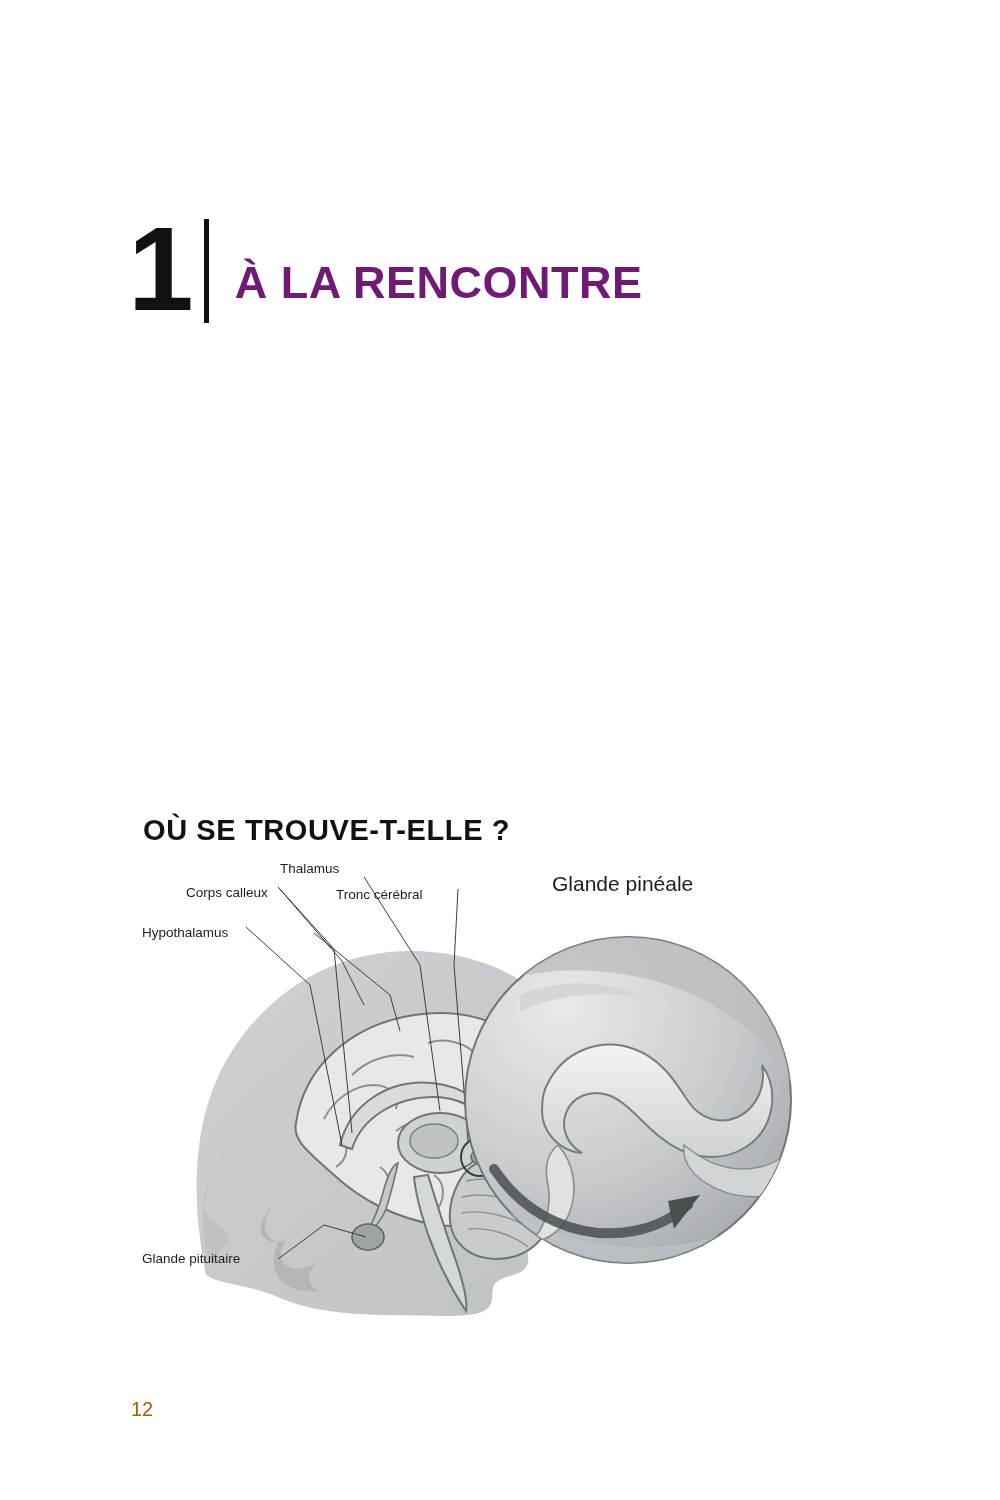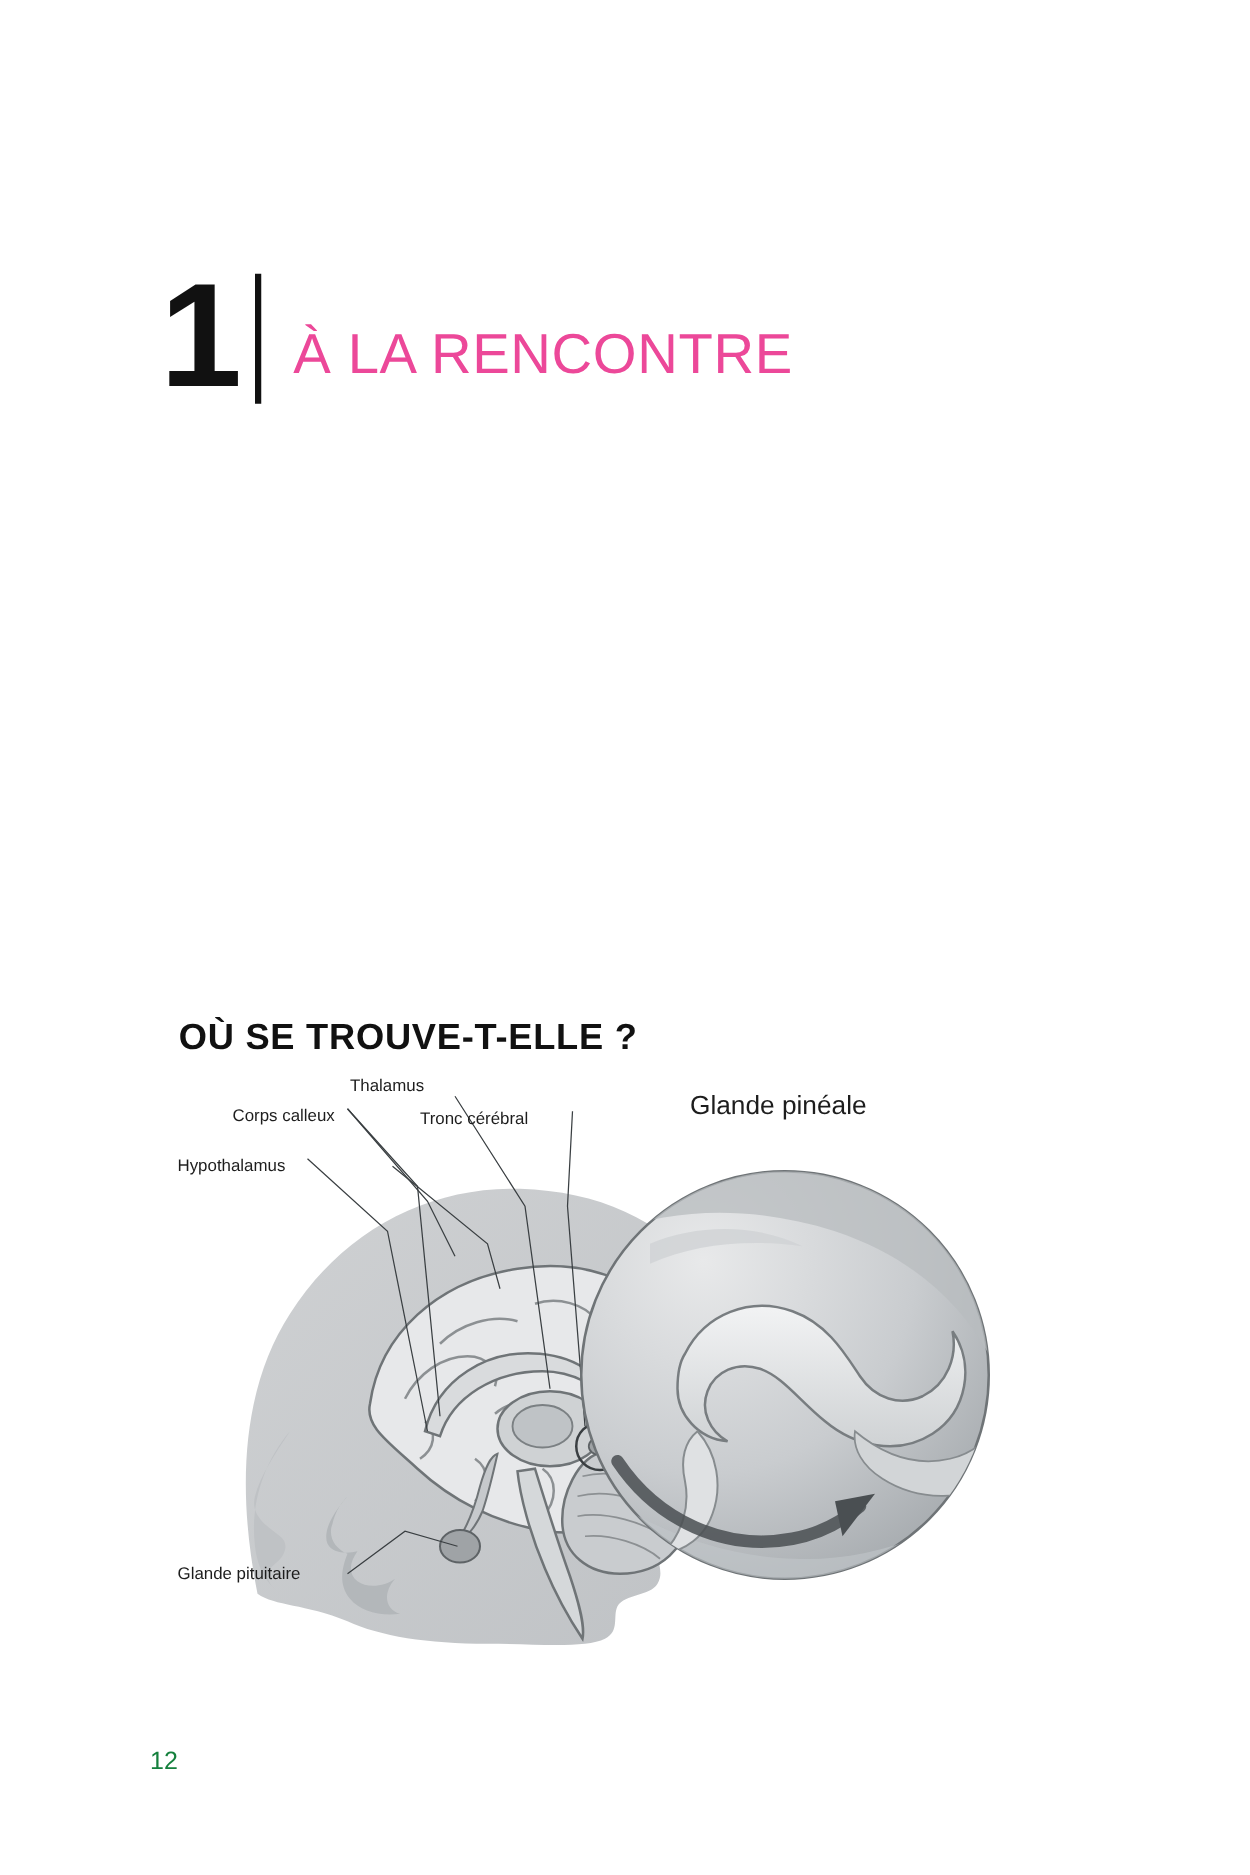--- a/index.html
+++ b/index.html
@@ -46,23 +46,23 @@
   .chapter-rule {
     width: 5px;
     height: 104px;
     background: #111111;
     margin-left: 12px;
     margin-top: 4px;
   }
   .chapter-title {
     font-size: 45px;
     line-height: 1.32;
-    font-weight: normal;
+    font-weight: bold;
     letter-spacing: 0.5px;
-    color: #ec4899;
+    color: #701a75;
     padding-top: 38px;
     max-width: 620px;
   }
 
   
   .intro {
     position: absolute;
     left: 243px;
     top: 396px;
     width: 605px;
@@ -102,24 +102,24 @@
   }
   .fig-label-big {
     font-family: "Liberation Sans", sans-serif;
     font-size: 21px;
     fill: #1d1d1d;
   }
 
   
   .folio {
     position: absolute;
-    left: 120px;
+    left: 131px;
     top: 1398px;
     font-size: 20px;
-    color: #15803d;
+    color: #a16207;
   }
 </style>
 </head>
 <body>
 
 <div class="page">
 
   <div class="chapter-head">
     <div class="chapter-number-wrap">
       <div class="chapter-number">1</div>

